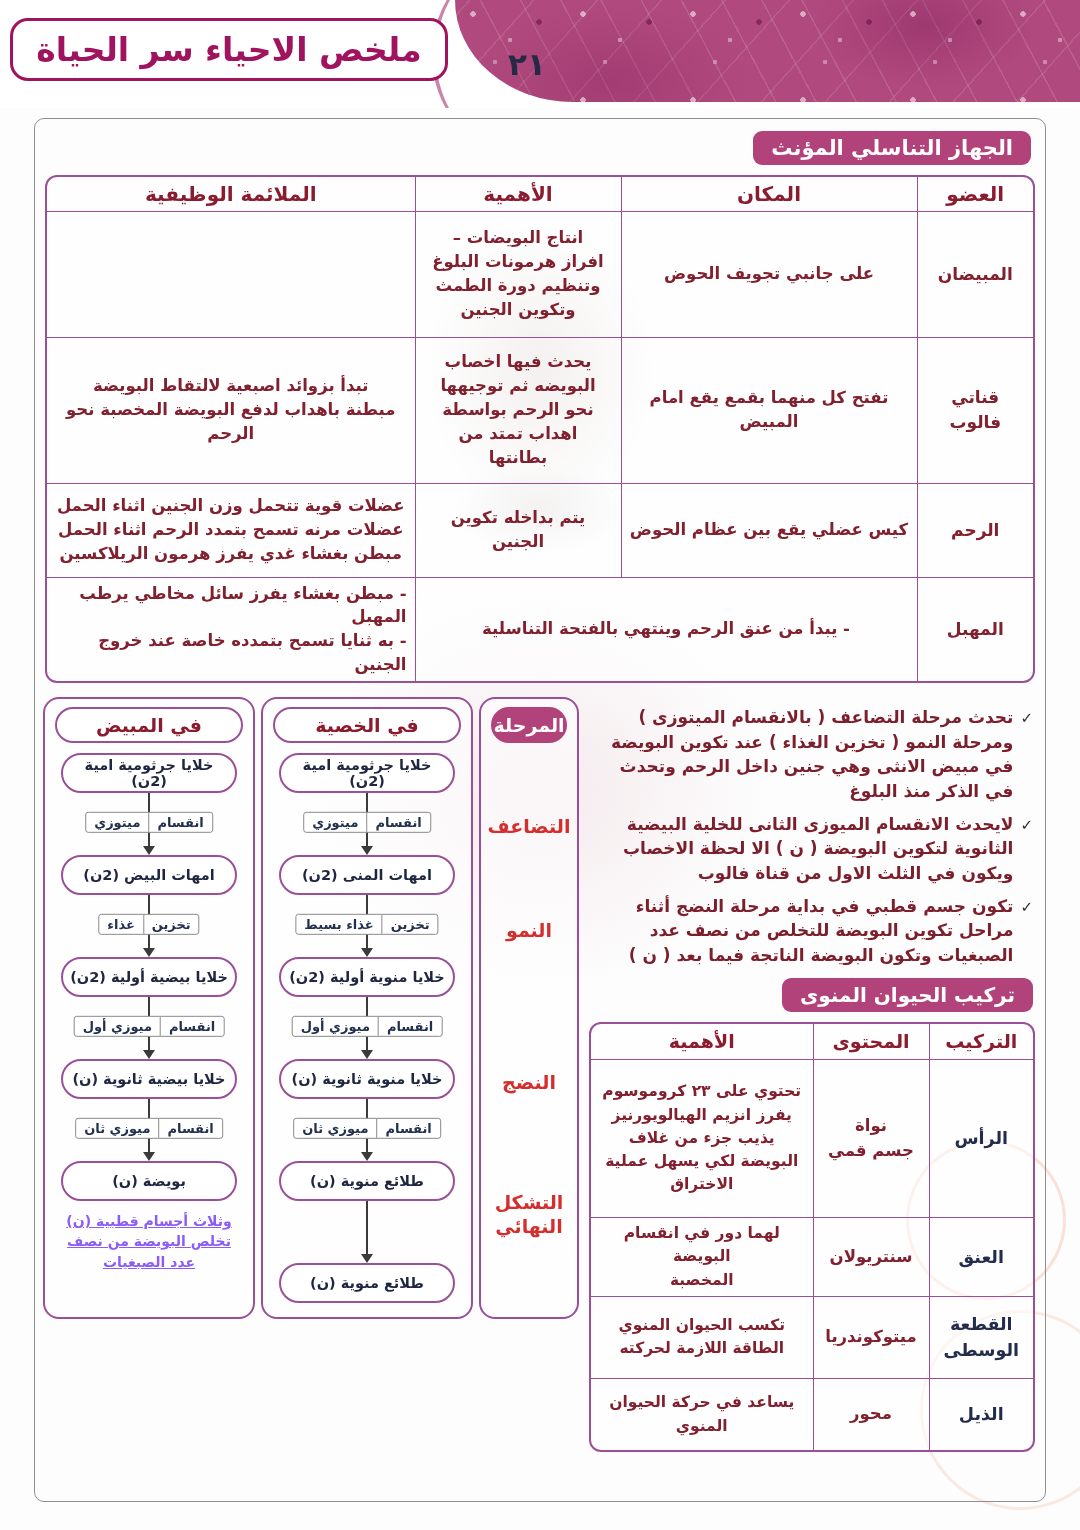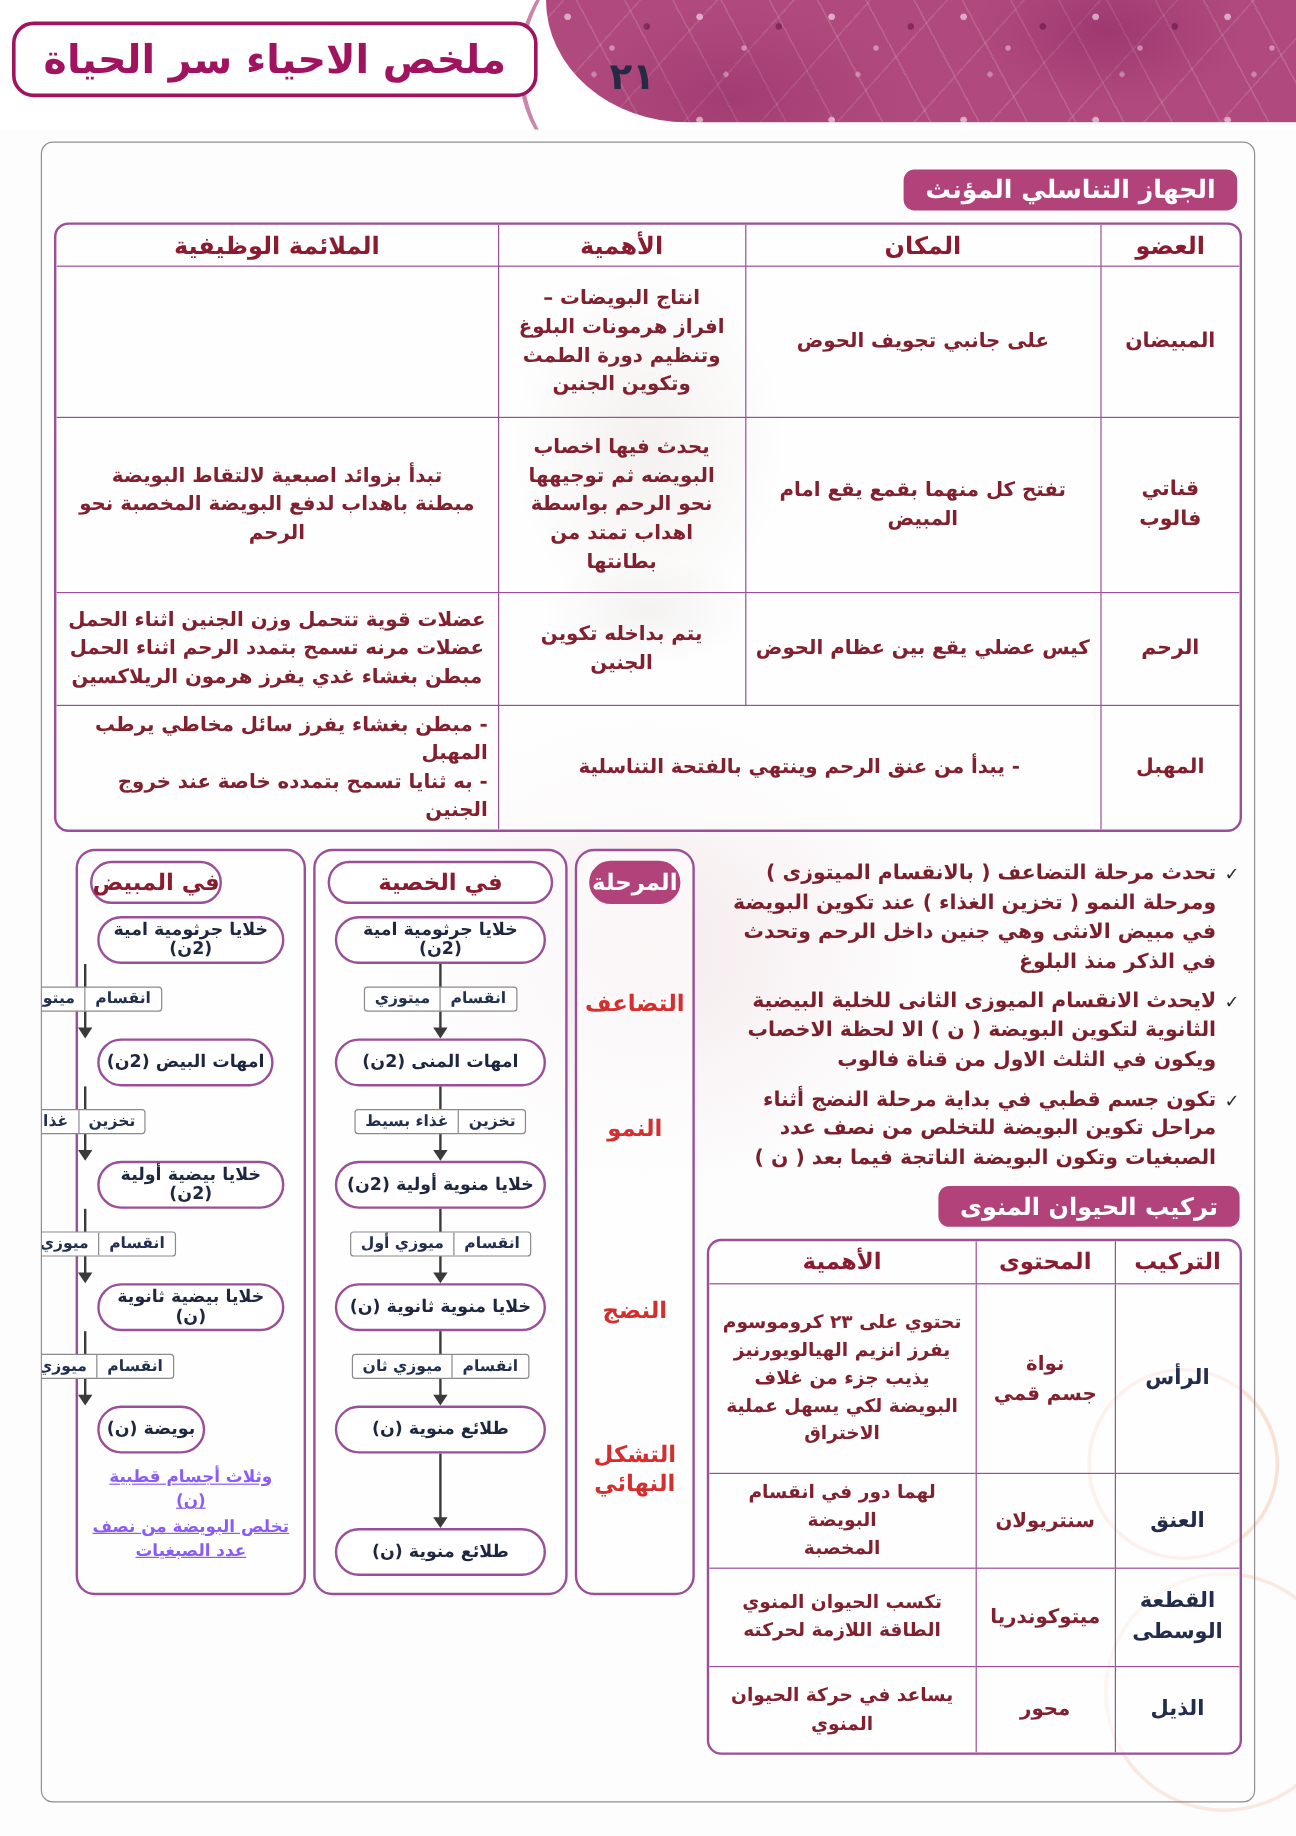--- a/index.html
+++ b/index.html
@@ -56,21 +56,21 @@
   .frame {
     position:absolute; top:118px; left:34px; right:34px; bottom:28px;
     border:1.5px solid #8f8f8f; border-radius:10px; padding:8px 10px;
     z-index:1; overflow:hidden;
   }
 
   .badge {
     display:block; width:fit-content; background:#b2427a; color:#fff;
     font-weight:bold; font-size:20px; padding:5px 18px; border-radius:9px;
   }
-  .sec1-badge { margin:14px 4px 10px 0; font-size:21px; }
+  .sec1-badge { margin:4px 4px 10px 0; font-size:21px; }
 
   
   .tbl-wrap { border:2px solid #9a4f98; border-radius:12px; overflow:hidden; background:rgba(255,255,255,0.55); }
   table { border-collapse: collapse; width:100%; }
   td, th { border:1.5px solid #9a4f98; text-align:center; vertical-align:middle; padding:4px 8px; }
   table tr:first-child th { border-top:none;margin-left:28px; }
   table tr:last-child td { border-bottom:none; }
   table tr td:first-child, table tr th:first-child { border-right:none; }
   table tr td:last-child, table tr th:last-child { border-left:none; }
   .t1 th { color:#8b1c30; font-size:20px; font-weight:bold; height:34px; }
@@ -96,21 +96,21 @@
   .t2 .content-cell { font-size:16.5px; }
 
   
   .flow { display:flex; gap:6px; margin-top:2px; }
   .fcol {
     border:2px solid #9a4f98; border-radius:16px; background:rgba(255,255,255,0.55);
     padding:8px 6px; display:flex; flex-direction:column; flex:none;
   }
   .stage-col { width:100px; position:relative; height:622px; }
   .testis-col { width:212px; }
-  .ovary-col { width:192px;align-items:flex-end; }
+  .ovary-col { width:212px; }
   .fcol-head {
     border:2px solid #9a4f98; border-radius:18px; background:#fff; color:#8b1c30;
     font-weight:bold; font-size:19px; text-align:center; padding:5px 0; margin:0 4px 10px;
   }
   .stage-head { background:#b2427a; border-color:#b2427a; color:#fff; }
   .stage-label {
     position:absolute; right:4px; left:4px; text-align:center;
     color:#d32f2f; font-weight:bold; font-size:19px; line-height:1.25;
   }
   .s1 { top:116px; } .s2 { top:220px; } .s3 { top:372px; } .s4 { top:492px; }

